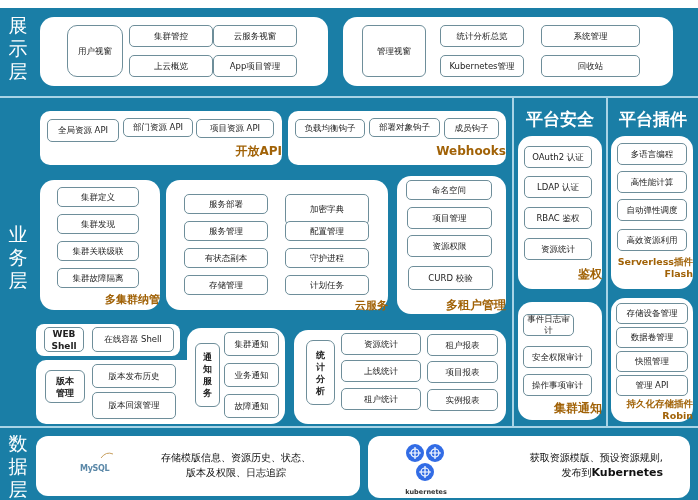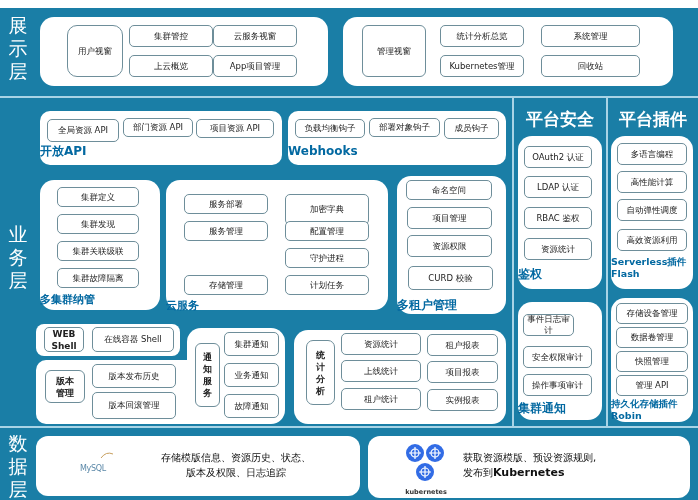--- a/index.html
+++ b/index.html
@@ -3,21 +3,21 @@
 <meta charset="utf-8">
 <style>
 *{box-sizing:border-box;margin:0;padding:0}
 body{width:698px;height:500px;background:#fff;font-family:"DejaVu Sans","Liberation Sans",sans-serif;overflow:hidden;position:relative}
 .wrap{position:absolute;left:0;top:8px;width:698px;height:492px;background:#1a7ea6}
 .sep{position:absolute;left:0;width:698px;height:2px;background:#a8d4e6}
 .vsep{position:absolute;width:2px;background:#a8d4e6}
 .layer-label{position:absolute;color:#fff;font-size:19px;line-height:23px;width:28px;text-align:center}
 .panel{position:absolute;background:#fff;border-radius:14px}
 .box{position:absolute;background:#fff;border:1px solid #6e8e9a;border-radius:5px;font-size:8.5px;color:#222;display:flex;align-items:center;justify-content:center;text-align:center;line-height:11px}
-.title{position:absolute;font-weight:bold;color:#0369a1;text-align:left;white-space:nowrap}
+.title{position:absolute;font-weight:bold;color:#a16207;text-align:right;white-space:nowrap}
 .sec-h{position:absolute;color:#fff;font-weight:bold;font-size:17px;text-align:center}
 .vt{writing-mode:horizontal-tb;font-weight:bold;font-size:9px;line-height:12px}
 </style>
 </head>
 <body>
 
 <div class="wrap">
 
   <div class="sep" style="top:88px"></div>
   <div class="sep" style="top:418px"></div>
@@ -66,20 +66,21 @@
     <div class="box" style="left:17px;top:7px;width:82px;height:20px">集群定义</div>
     <div class="box" style="left:17px;top:34px;width:82px;height:20px">集群发现</div>
     <div class="box" style="left:17px;top:61px;width:82px;height:20px">集群关联级联</div>
     <div class="box" style="left:17px;top:88px;width:82px;height:20px">集群故障隔离</div>
     <div class="title" style="left:0;width:120px;top:112px;font-size:11px">多集群纳管</div>
   </div>
 
   <div class="panel" style="left:166px;top:172px;width:222px;height:130px">
     <div class="box" style="left:18px;top:14px;width:84px;height:20px">服务部署</div>
     <div class="box" style="left:18px;top:41px;width:84px;height:20px">服务管理</div>
+    <div class="box" style="left:18px;top:68px;width:84px;height:20px">有状态副本</div>
     <div class="box" style="left:18px;top:95px;width:84px;height:20px">存储管理</div>
     <div class="box" style="left:119px;top:14px;width:84px;height:31px">加密字典</div>
     <div class="box" style="left:119px;top:41px;width:84px;height:20px">配置管理</div>
     <div class="box" style="left:119px;top:68px;width:84px;height:20px">守护进程</div>
     <div class="box" style="left:119px;top:95px;width:84px;height:20px">计划任务</div>
     <div class="title" style="left:0;width:222px;top:118px;font-size:11px">云服务</div>
   </div>
 
   <div class="panel" style="left:397px;top:168px;width:109px;height:138px">
     <div class="box" style="left:9px;top:4px;width:86px;height:20px">命名空间</div>
@@ -173,21 +174,21 @@
       <div>Robin</div>
     </div>
   </div>
 
   <div class="layer-label" style="left:4px;top:424px">
     <div style="width:22px;margin:0 auto;word-break:break-all">数据层</div>
   </div>
 
   <div class="panel" style="left:36px;top:428px;width:324px;height:60px;border-radius:12px">
     <div style="position:absolute;left:44px;top:20px;width:40px;height:18px">
-      <span style="font-size:8px;color:#5b88a8;font-weight:normal;letter-spacing:-0.3px">MySQL</span>
+      <span style="font-size:8px;color:#5b88a8;font-weight:bold;letter-spacing:-0.3px">MySQL</span>
       <svg width="14" height="8" style="position:absolute;left:20px;top:-5px">
           <path d="M1 7 Q6 0 13 3" stroke="#c8a060" fill="none" stroke-width="1"></path>
         </svg>
     </div>
     <div style="position:absolute;left:100px;top:14px;width:200px;text-align:center;font-size:10px;line-height:15px;color:#111">
       <div>存储模版信息、资源历史、状态、</div>
       <div>版本及权限、日志追踪</div>
     </div>
   </div>
 
@@ -201,19 +202,19 @@
         </g>
         <g stroke="#fff" stroke-width="1.2" fill="none">
           <circle cx="11" cy="11" r="4"></circle>
             <circle cx="31" cy="11" r="4"></circle>
             <circle cx="21" cy="30" r="4"></circle>
           <path d="M11 5v12M5 11h12M31 5v12M25 11h12M21 24v12M15 30h12"></path>
         </g>
       </svg>
       <div style="font-size:6.5px;font-weight:bold;color:#333;text-align:center;margin-top:-2px">kubernetes</div>
     </div>
-    <div style="position:absolute;left:95px;top:14px;width:200px;text-align:left;font-size:10px;line-height:15px;color:#111">
+    <div style="position:absolute;left:95px;top:14px;width:200px;text-align:right;font-size:10px;line-height:15px;color:#111">
       <div>获取资源模版、预设资源规则,</div>
       <div><span>发布到</span><b style="font-size:11px">Kubernetes</b></div>
     </div>
   </div>
 
 </div>
 
 </body></html>

